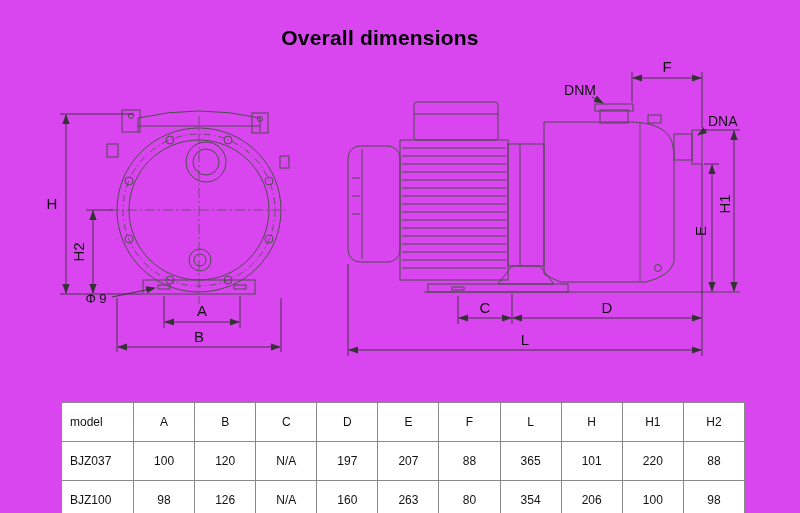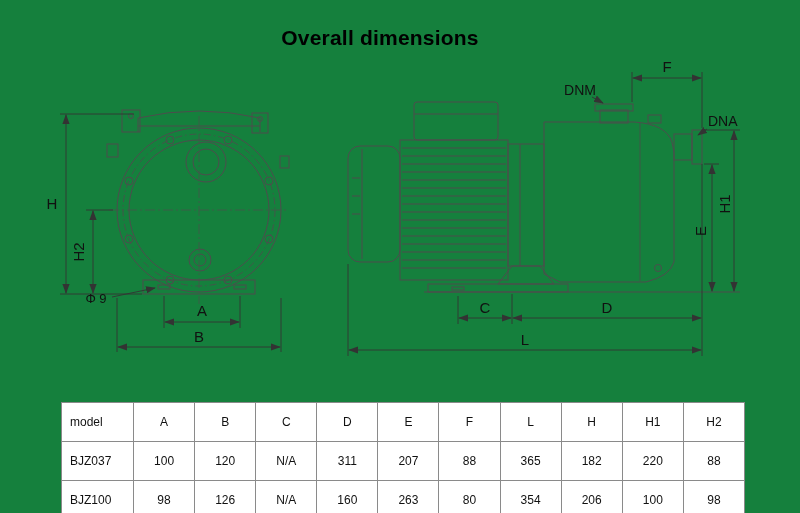--- a/index.html
+++ b/index.html
@@ -1,18 +1,18 @@
 <!DOCTYPE html>
 <html><head>
 <meta charset="utf-8">
 <style>
   * { margin:0; padding:0; box-sizing:border-box; }
   html,body { background:#ffffff; }
   body { width:800px; height:513px; overflow:hidden; font-family:"Liberation Sans", sans-serif; }
-  .page { position:relative; width:800px; height:513px; background:#15803d; }
+  .page { position:relative; width:800px; height:513px; background:#d946ef; }
   .title { position:absolute; top:26px; left:0; width:760px; text-align:center;
            font-size:21px; font-weight:700; color:#000; letter-spacing:.2px; }
   .diagram { position:absolute; top:56px; left:0; }
   .diagram text { font-family:"Liberation Sans", sans-serif; fill:#111; }
   .dim-label { font-size:15px; }
   .port-label { font-size:14px; }
   .phi-label { font-size:13px; }
   .dims-table { position:absolute; top:402px; left:61px; width:684px;
                 border-collapse:collapse; table-layout:fixed; font-size:12px; color:#111; background:#fff; }
   .dims-table th, .dims-table td { border:1px solid #8a8a8a; height:22px; text-align:center;
@@ -202,25 +202,25 @@
         <th>H1</th>
         <th>H2</th>
       </tr>
     </thead>
     <tbody>
       <tr>
         <td class="model-col">BJZ037</td>
         <td>100</td>
         <td>120</td>
         <td>N/A</td>
-        <td>311</td>
+        <td>197</td>
         <td>207</td>
         <td>88</td>
         <td>365</td>
-        <td>182</td>
+        <td>101</td>
         <td>220</td>
         <td>88</td>
       </tr>
       <tr>
         <td class="model-col">BJZ100</td>
         <td>98</td>
         <td>126</td>
         <td>N/A</td>
         <td>160</td>
         <td>263</td>

